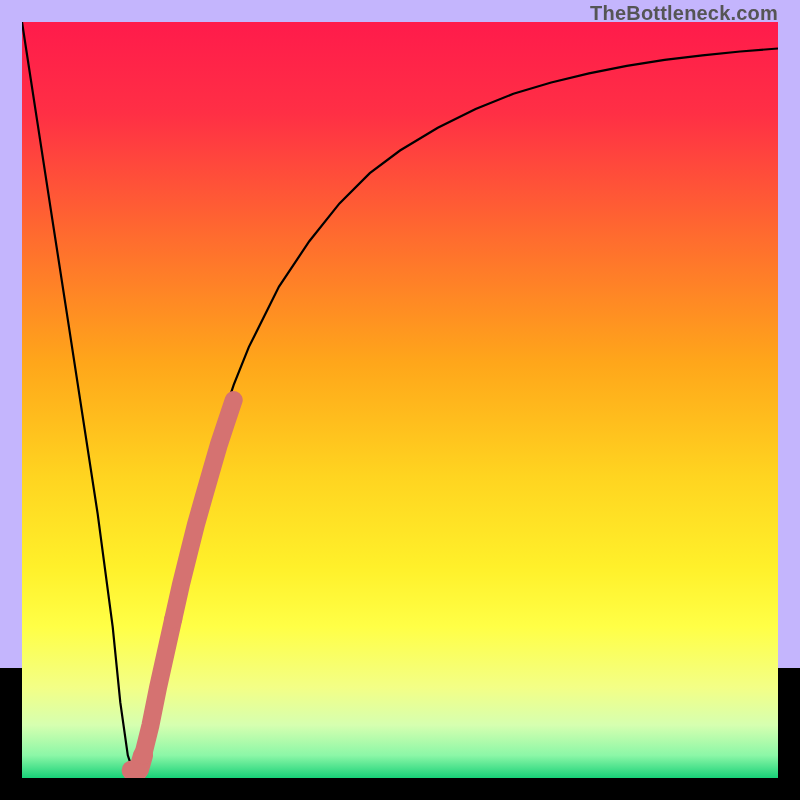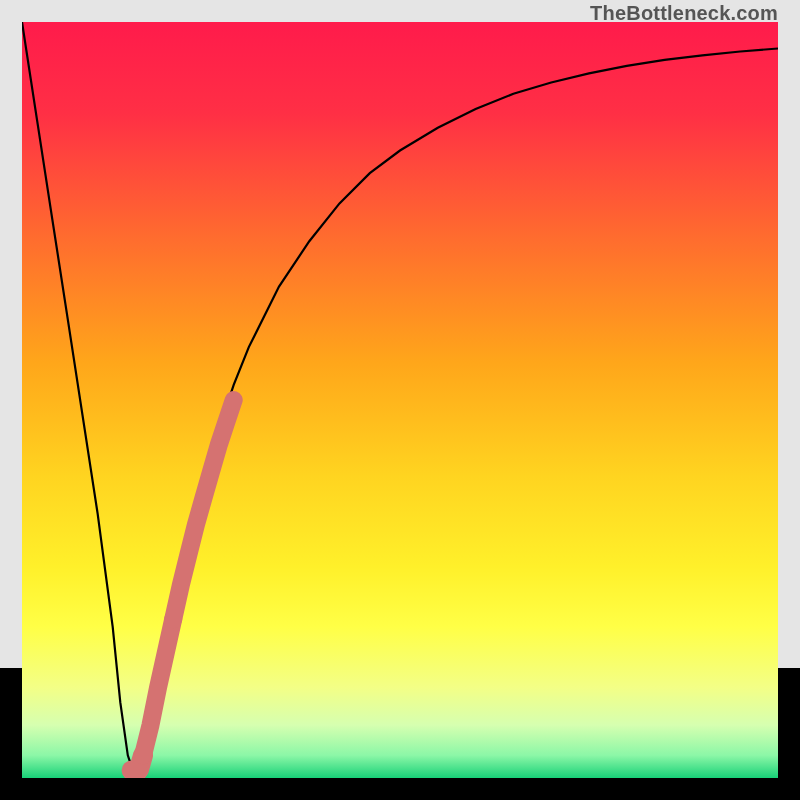--- a/index.html
+++ b/index.html
@@ -9,21 +9,21 @@
     height: 800px;
     overflow: hidden;
     background: #000;
     font-family: Arial, Helvetica, sans-serif;
   }
   .frame {
     position: absolute;
     top: 0; left: 0;
     width: 800px;
     height: 668px;
-    background: #e5e5e5;
+    background: #c4b5fd;
   }
   .plot {
     position: absolute;
     top: 22px;
     left: 22px;
     width: 756px;
     height: 756px;
     overflow: hidden;
   }
   .attrib {

